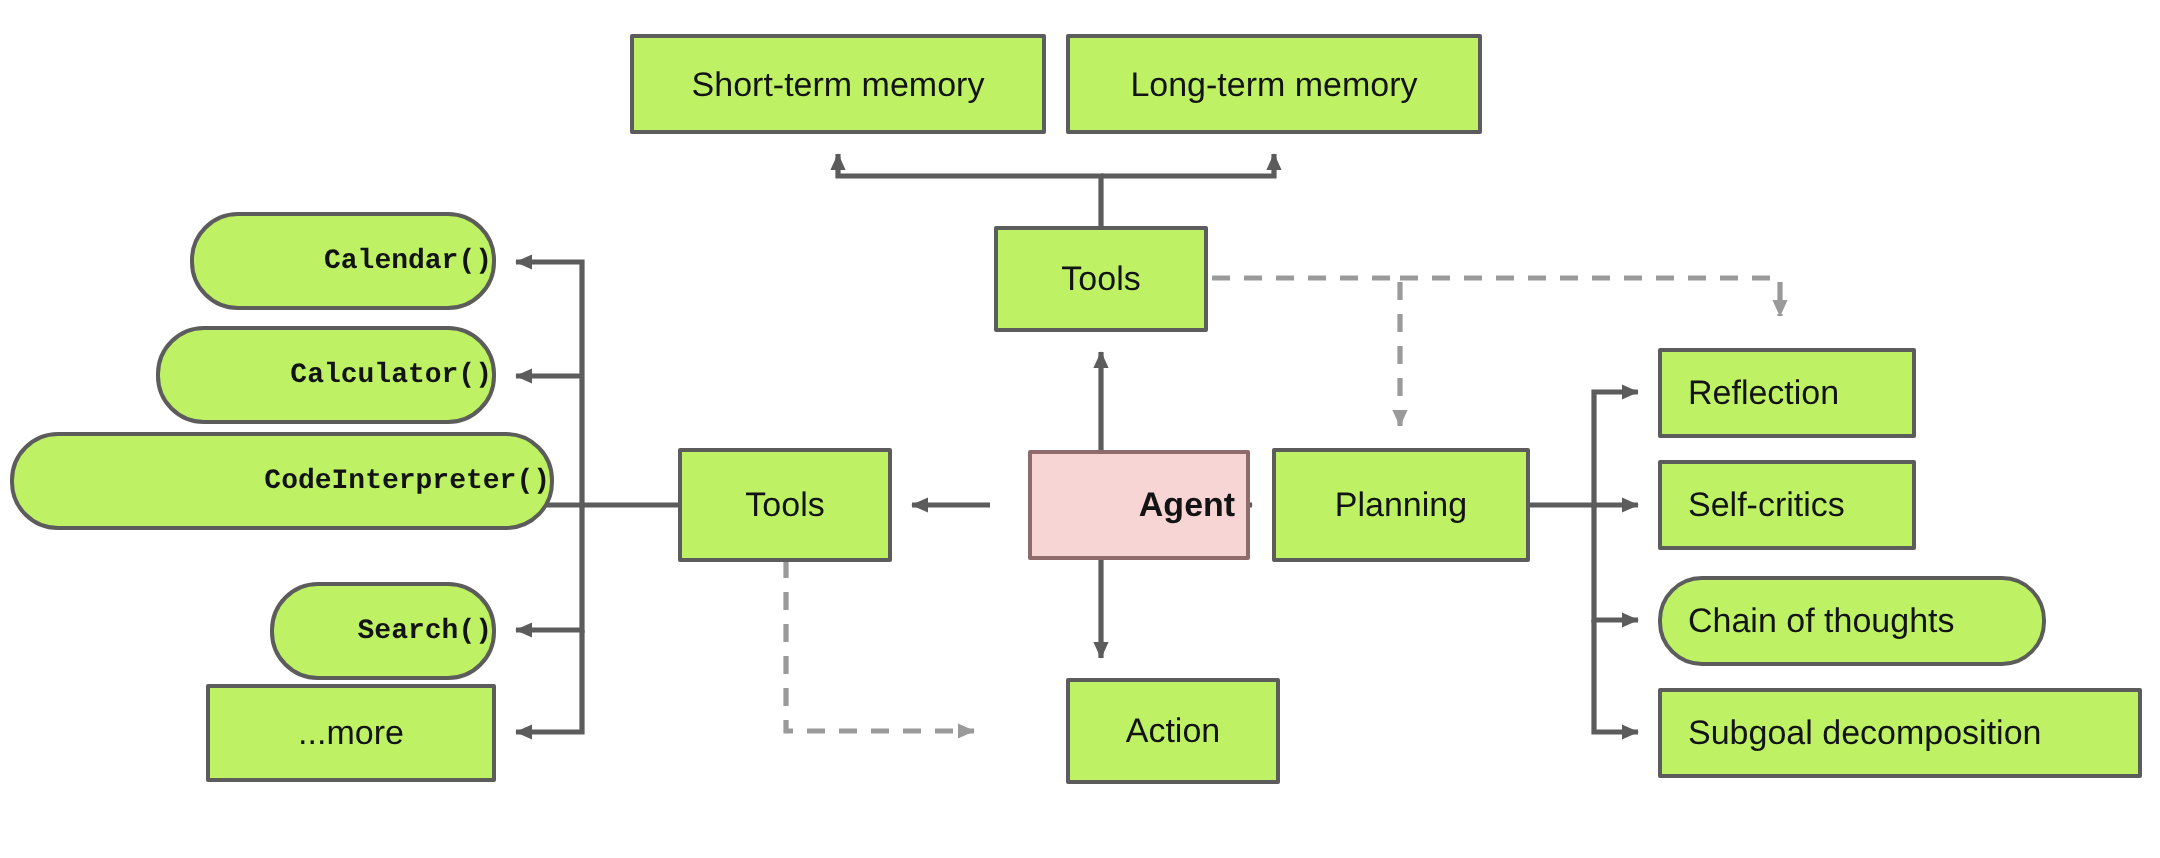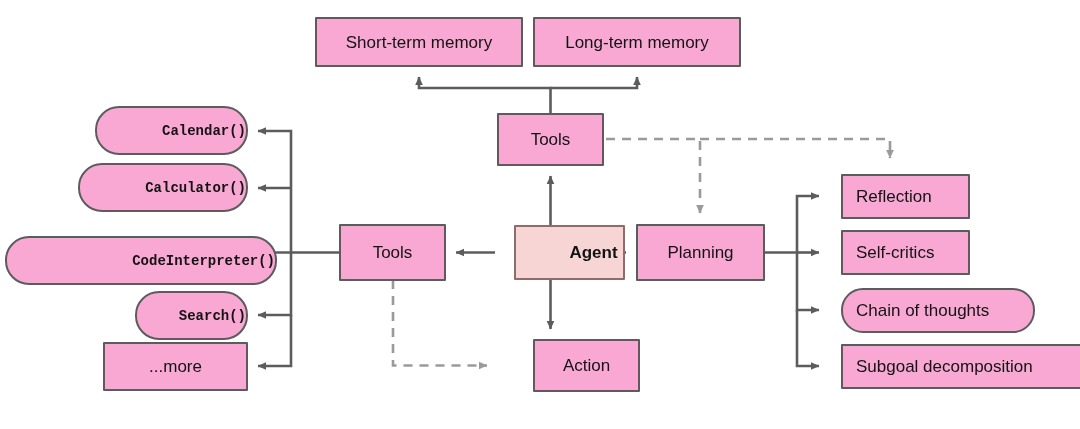--- a/index.html
+++ b/index.html
@@ -21,33 +21,33 @@
     position: absolute;
     left: 0;
     top: 0;
     width: 1080px;
     height: 429px;
     pointer-events: none;
   }
   .node {
     position: absolute;
     box-sizing: border-box;
-    background: #f9a8d4;
+    background: #bef264;
     border: 2px solid #5c5c5c;
     border-radius: 1px;
     display: flex;
     align-items: center;
     color: #131313;
     font-size: 17px;
     line-height: 1;
     white-space: nowrap;
     z-index: 2;
   }
   .node.center { justify-content: center; }
-  .node.leftpad { justify-content: flex-start; padding-left: 13px; margin-left: 12px; }
+  .node.leftpad { justify-content: flex-start; padding-left: 13px; }
   .node.mono {
     font-family: "Liberation Mono", "DejaVu Sans Mono", monospace;
     font-weight: bold;
     font-size: 14px;
     justify-content: flex-end;
     border-radius: 24px;
   }
   .node.agent {
     background: #f7d5d5;
     border-color: #8f6b6b;
@@ -127,21 +127,21 @@
   <div class="node center" style="left:636px; top:224px; width:129px; height:57px;">
     <span>Planning</span>
   </div>
 
   <div class="node mono" style="left:95px; top:106px; width:153px; height:49px;">
     <span>Calendar()</span>
   </div>
   <div class="node mono" style="left:78px; top:163px; width:170px; height:49px;">
     <span>Calculator()</span>
   </div>
-  <div class="node mono" style="left:5px; top:236px; width:272px; height:49px;">
+  <div class="node mono" style="left:5px; top:216px; width:272px; height:49px;">
     <span>CodeInterpreter()</span>
   </div>
   <div class="node mono" style="left:135px; top:291px; width:113px; height:49px;">
     <span>Search()</span>
   </div>
   <div class="node center" style="left:103px; top:342px; width:145px; height:49px;">
     <span>...more</span>
   </div>
 
   <div class="node leftpad" style="left:829px; top:174px; width:129px; height:45px;">

